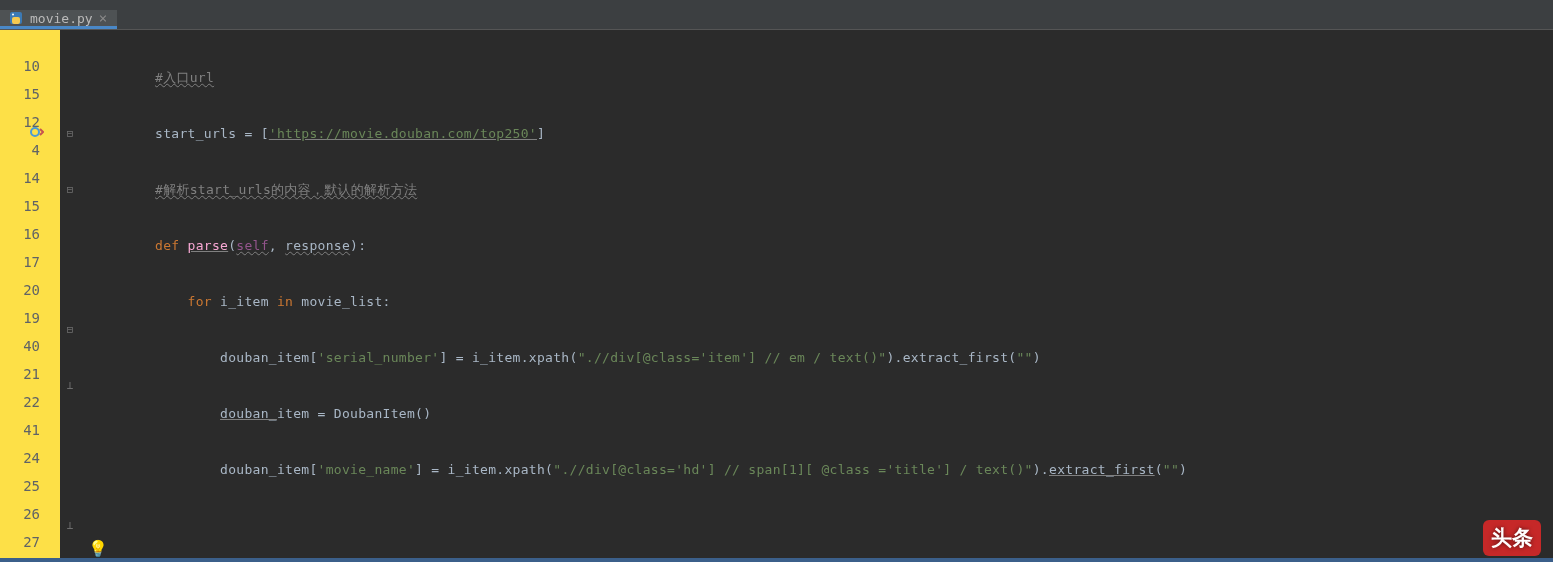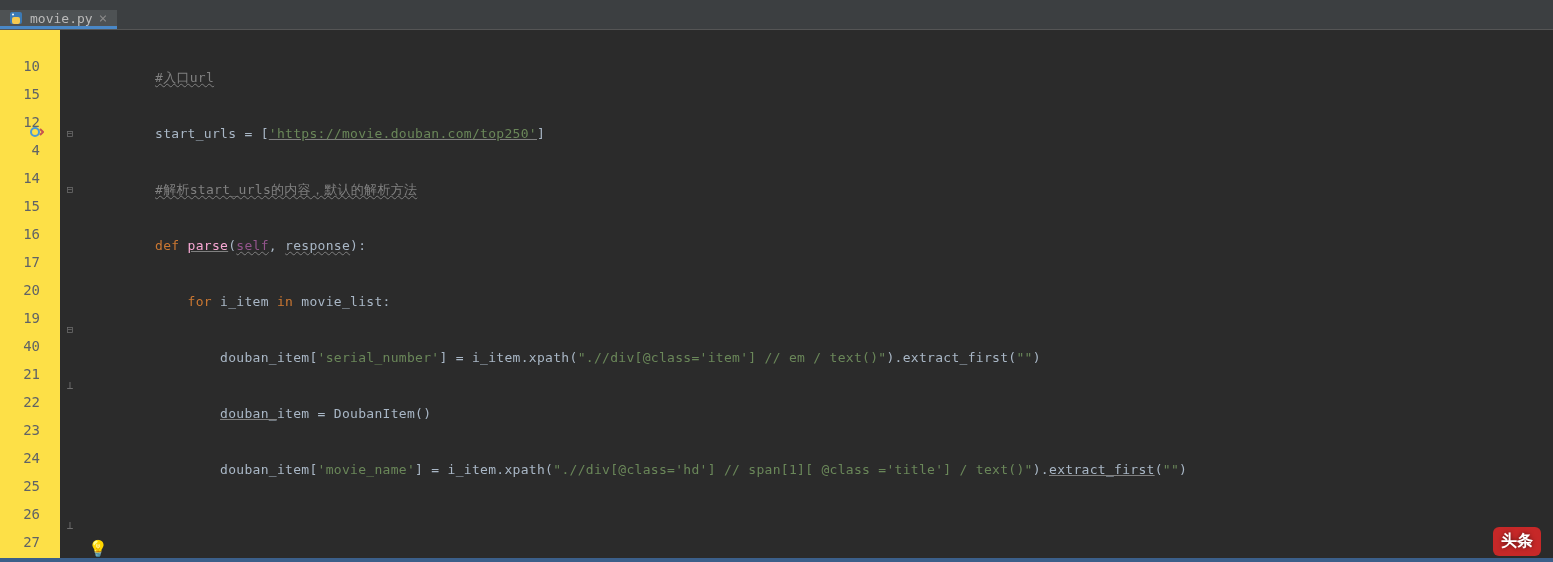--- a/index.html
+++ b/index.html
@@ -120,21 +120,21 @@
     color: #e8e8e8;
     font-family: "Microsoft YaHei", sans-serif;
     font-size: 28px;
     font-weight: bold;
     text-shadow: 0 0 4px rgba(0,0,0,0.6);
     pointer-events: none;
   }
   .watermark-badge {
     background: #c62828;
     color: #fff;
-    font-size: 16px;
+    font-size: 21px;
     padding: 4px 8px;
     border-radius: 6px;
     font-weight: bold;
   }
   .bottom-bar {
     position: absolute;
     left: 0; right: 0; bottom: 0;
     height: 4px;
     background: #3b5f8a;
   }
@@ -164,21 +164,21 @@
     <div>4</div>
     <div>14</div>
     <div>15</div>
     <div>16</div>
     <div>17</div>
     <div>20</div>
     <div>19</div>
     <div>40</div>
     <div>21</div>
     <div>22</div>
-    <div>23</div>
+    <div>41</div>
     <div>24</div>
     <div>25</div>
     <div>26</div>
     <div>27</div>
     <div class="gutter-icons">
       <div class="gutter-icon-row"></div>
       <div class="gutter-icon-row"></div>
       <div class="gutter-icon-row"></div>
       <div class="gutter-icon-row">
         <span title="override">

